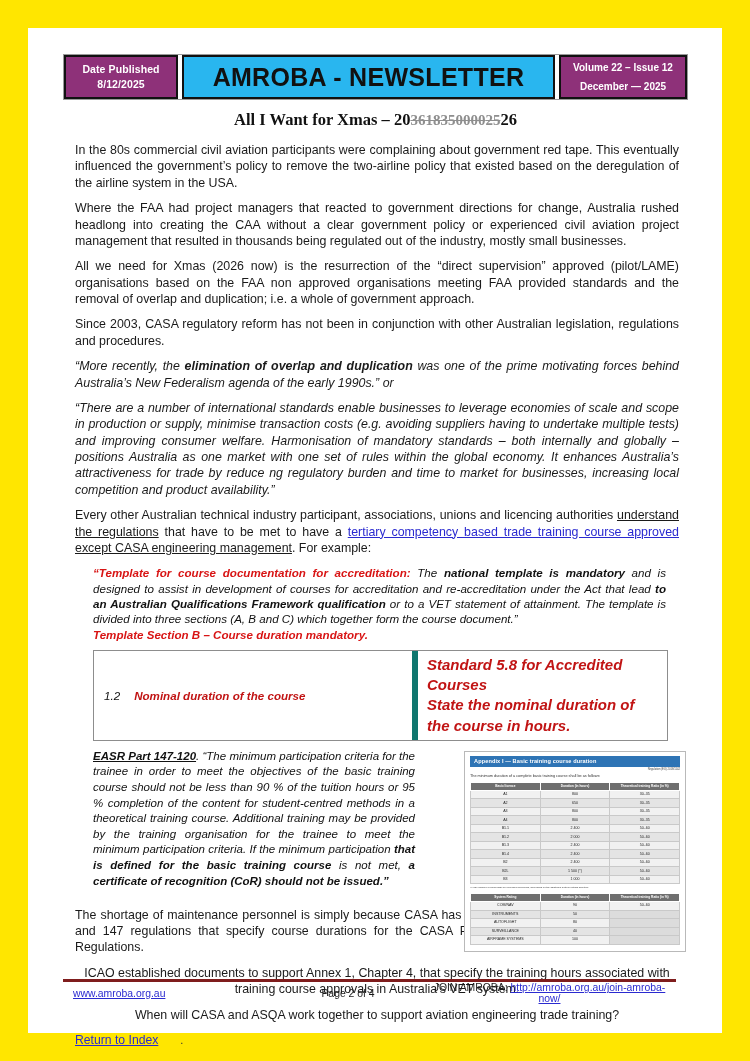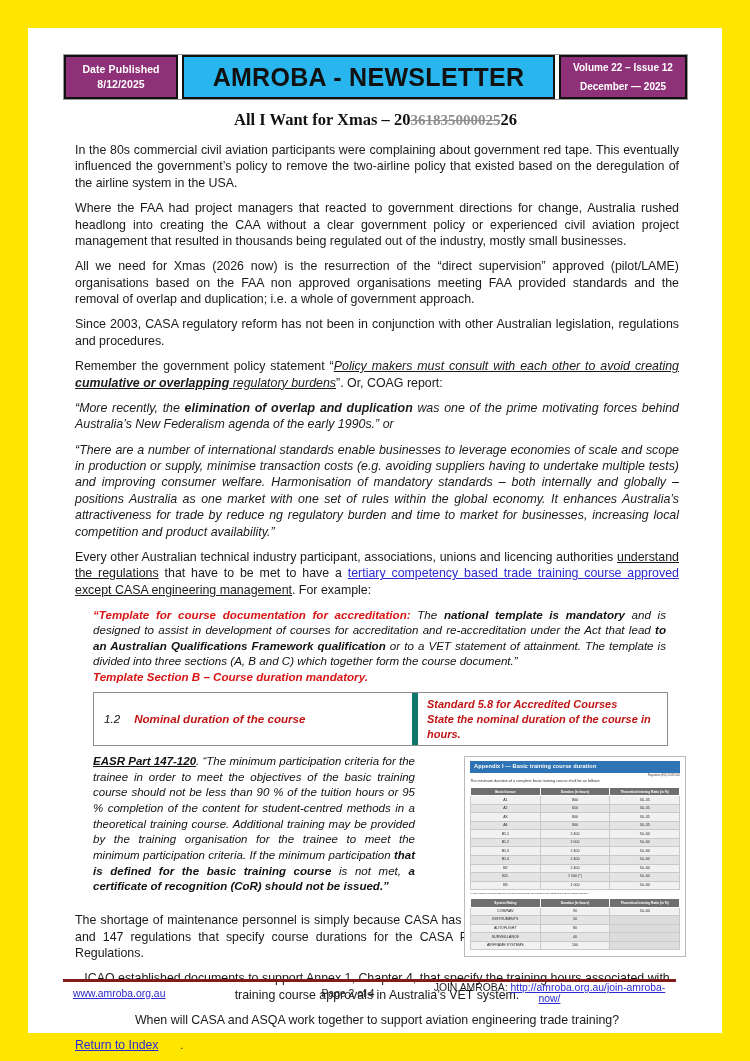--- a/index.html
+++ b/index.html
@@ -113,21 +113,21 @@
     flex:0 0 302px;
     border-right:6px solid #0f766e;
     padding:6px 6px 6px 10px;
     font-style:italic;font-size:11.6px;
     display:flex;align-items:center;gap:14px;
   }
   .t12 .c1 .num{color:#111;font-weight:normal;}
   .t12 .c1 .nm{color:#c11414;font-weight:bold;}
   .t12 .c2{
     flex:1;padding:4px 6px 4px 9px;
-    font-style:italic;font-weight:bold;font-size:11px;
+    font-style:italic;font-weight:bold;font-size:15px;
     color:#c11414;line-height:1.34;
   }
 
   
   .easrwrap{position:relative;margin:0 0 6px 0;min-height:150px;}
   .easr{
     width:322px;
     margin-left:30px;
     font-style:italic;font-size:11.5px;
     line-height:1.36;text-align:justify;
@@ -214,21 +214,20 @@
       <span>All I Want for Xmas – 20</span><span class="struck">3618350000</span><span class="struck">25</span><span>26</span>
     </div>
 
     <div class="body">
 
       <p class="para">In the 80s commercial civil aviation participants were complaining about government red tape. This eventually influenced the government’s policy to remove the two-airline policy that existed based on the deregulation of the airline system in the USA.</p>
       <p class="para">Where the FAA had project managers that reacted to government directions for change, Australia rushed headlong into creating the CAA without a clear government policy or experienced civil aviation project management that resulted in thousands being regulated out of the industry, mostly small businesses.</p>
       <p class="para">All we need for Xmas (2026 now) is the resurrection of the “direct supervision” approved (pilot/LAME) organisations based on the FAA non approved organisations meeting FAA provided standards and the removal of overlap and duplication; i.e. a whole of government  approach.</p>
       <p class="para">Since 2003, CASA regulatory reform has not been in conjunction with other Australian legislation, regulations and procedures.</p>
 
-      <p class="para"><span>Remember the government policy statement “</span><span class="it u">Policy makers must consult with each other to avoid creating </span><span class="bi u">cumulative or overlapping</span><span class="it u"> regulatory burdens</span><span>”. Or, COAG report:</span></p>
 
       <p class="quote"><span>“More recently, the </span><span class="bi">elimination of overlap and duplication</span><span> was one of the prime motivating forces behind Australia’s New Federalism agenda of the early 1990s.” or</span></p>
 
       <p class="quote">“There are a number of international standards enable businesses to leverage economies of scale and scope in production or supply, minimise transaction costs (e.g. avoiding suppliers having to undertake multiple tests) and improving consumer welfare. Harmonisation of mandatory standards – both internally and globally – positions Australia as one market with one set of rules within the global economy. It enhances Australia’s attractiveness for trade by reduce ng regulatory burden and time to market for businesses, increasing local competition and product availability.”</p>
 
       <p class="para"><span>Every other Australian technical industry participant, associations, unions and licencing authorities </span><span class="u">understand the regulations</span><span> that have to be met to have a </span><span class="lnk">tertiary competency based trade training course approved</span><span class="u"> except CASA engineering management</span><span>. For example:</span></p>
 
       <div class="redblock"><span class="redtxt">“Template for course documentation for accreditation:</span><span> The </span><b>national template is mandatory</b><span> and is designed to assist in development of courses for accreditation and re-accreditation under the Act that lead </span><b>to an Australian Qualifications Framework qualification</b><span> or to a VET statement of attainment. The template is divided into three sections (A, B and C) which together form the course document.”</span><br><span class="redtxt">Template Section B – Course duration mandatory.</span></div>
 
       <div class="t12">

